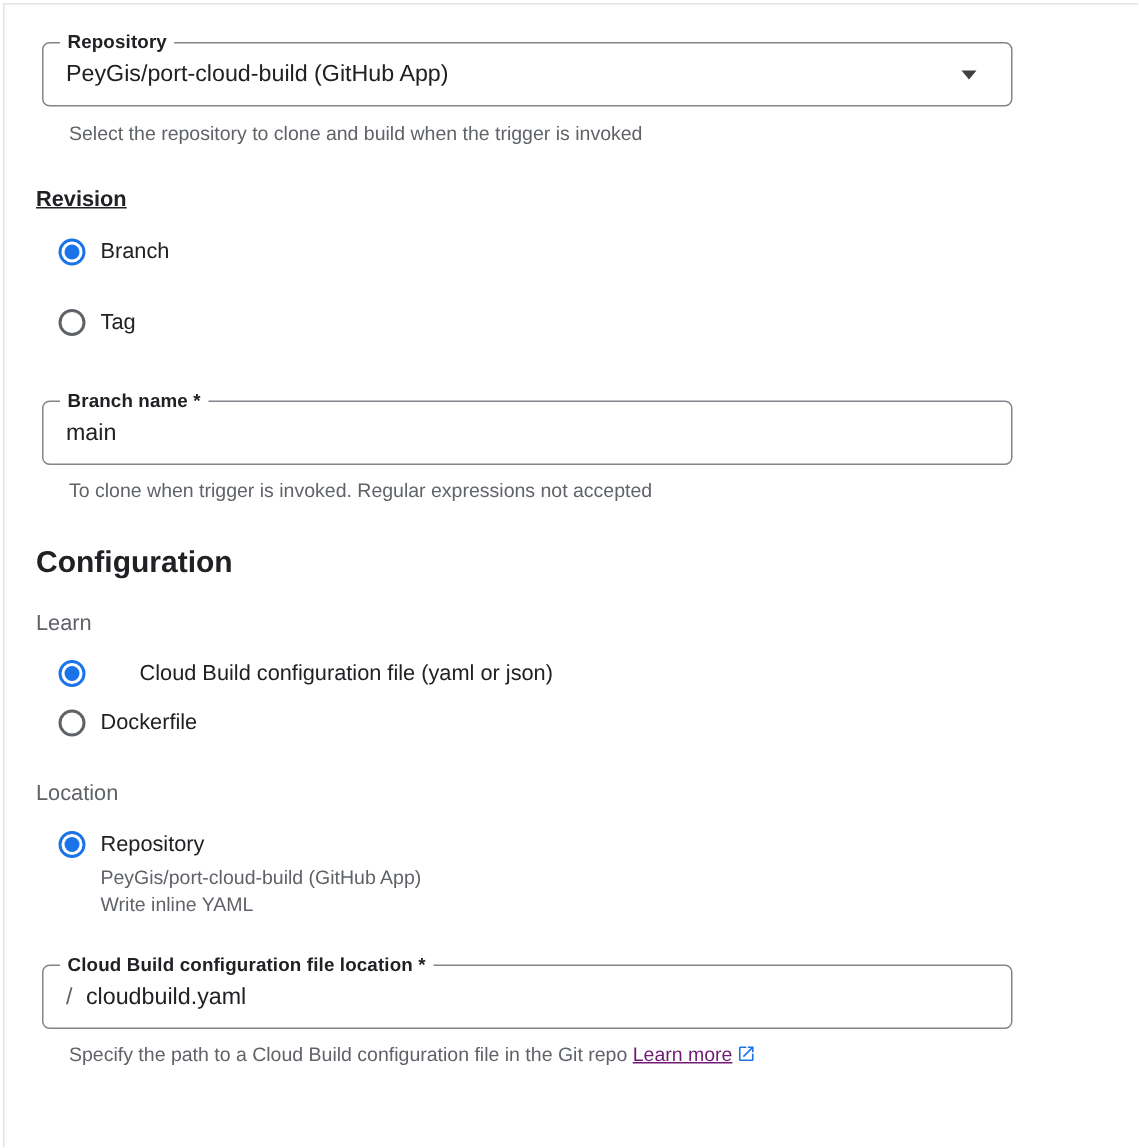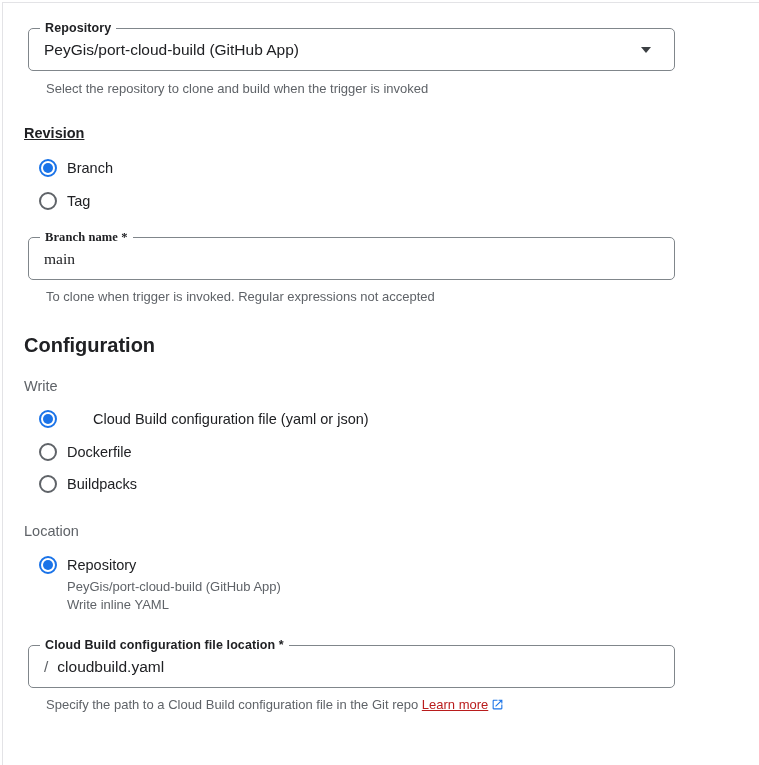--- a/index.html
+++ b/index.html
@@ -113,37 +113,37 @@
     white-space:nowrap;
   }
   .radio-subtext {
     margin:2px 0 0 42px;
     font-size:13px;
     line-height:16px;
     color:#5f6368;
   }
   
   .link {
-    color:#b91c1c;
+    color:#701a75;
     text-decoration:underline;
     cursor:pointer;
   }
   .ext-icon {
     display:inline-block;
     width:13px; height:13px;
     vertical-align:-2px;
     margin-left:3px;
   }
   
   .mt-f1 { margin-top:25px; }
   .mt-h1 { margin-top:10px; }
   .mt-rev { margin-top:27px; margin-left:-1px;text-decoration:underline; }
   .mt-r1 { margin-top:14px; }
-  .mt-r2 { margin-top:9px; }
-  .mt-f2 { margin-top:24px;font-family:Liberation Serif, serif; }
+  .mt-r2 { margin-top:23px; }
+  .mt-f2 { margin-top:40px; }
   .mt-h2 { margin-top:9px; }
   .mt-cfg { margin-top:28px; margin-left:-1px; }
   .mt-type { margin-top:20px; margin-left:-1px; }
   .mt-t1 { margin-top:12px;gap:36px; }
   .mt-t2 { margin-top:9px; }
   .mt-t3 { margin-top:8px; }
   .mt-loc { margin-top:26px; margin-left:-1px; }
   .mt-l1 { margin-top:13px; }
   .mt-l2 { margin-top:8px; }
   .mt-f3 { margin-top:32px; }
@@ -173,33 +173,29 @@
   </div>
 
   <div class="form-field mt-f2">
     <span class="field-label">Branch name *</span>
     <span class="field-value">main</span>
   </div>
   <div class="helper mt-h2">To clone when trigger is invoked. Regular expressions not accepted</div>
 
   <div class="h-config mt-cfg">Configuration</div>
 
-  <div class="sub-section-label mt-type">Write</div>
+  <div class="sub-section-label mt-type">Learn</div>
 
   <div class="radio-row mt-t1">
     <span class="radio selected"></span>
     <span class="radio-label">Cloud Build configuration file (yaml or json)</span>
   </div>
   <div class="radio-row mt-t2">
     <span class="radio"></span>
     <span class="radio-label">Dockerfile</span>
-  </div>
-  <div class="radio-row mt-t3">
-    <span class="radio"></span>
-    <span class="radio-label">Buildpacks</span>
   </div>
 
   <div class="sub-section-label mt-loc">Location</div>
 
   <div class="radio-row mt-l1">
     <span class="radio selected"></span>
     <span class="radio-label">Repository</span>
   </div>
   <div class="radio-subtext">PeyGis/port-cloud-build (GitHub App)</div>
 

